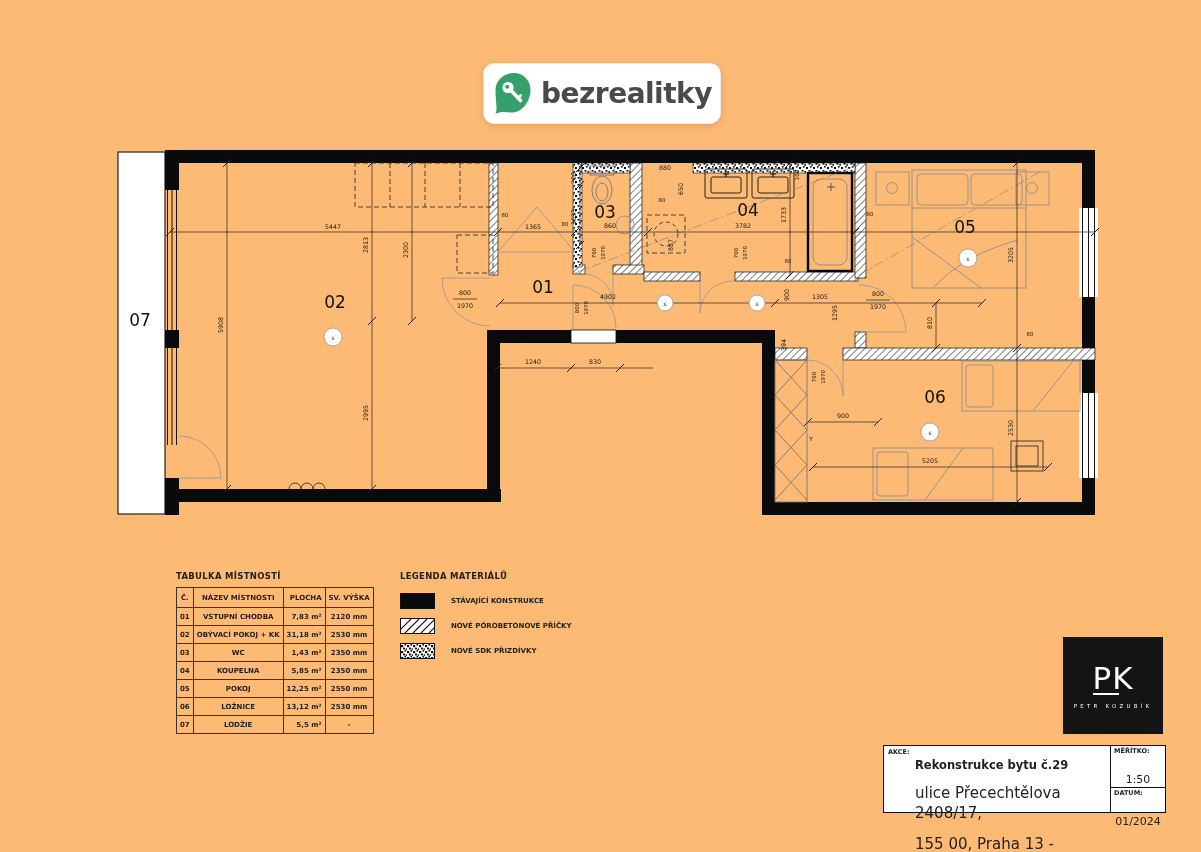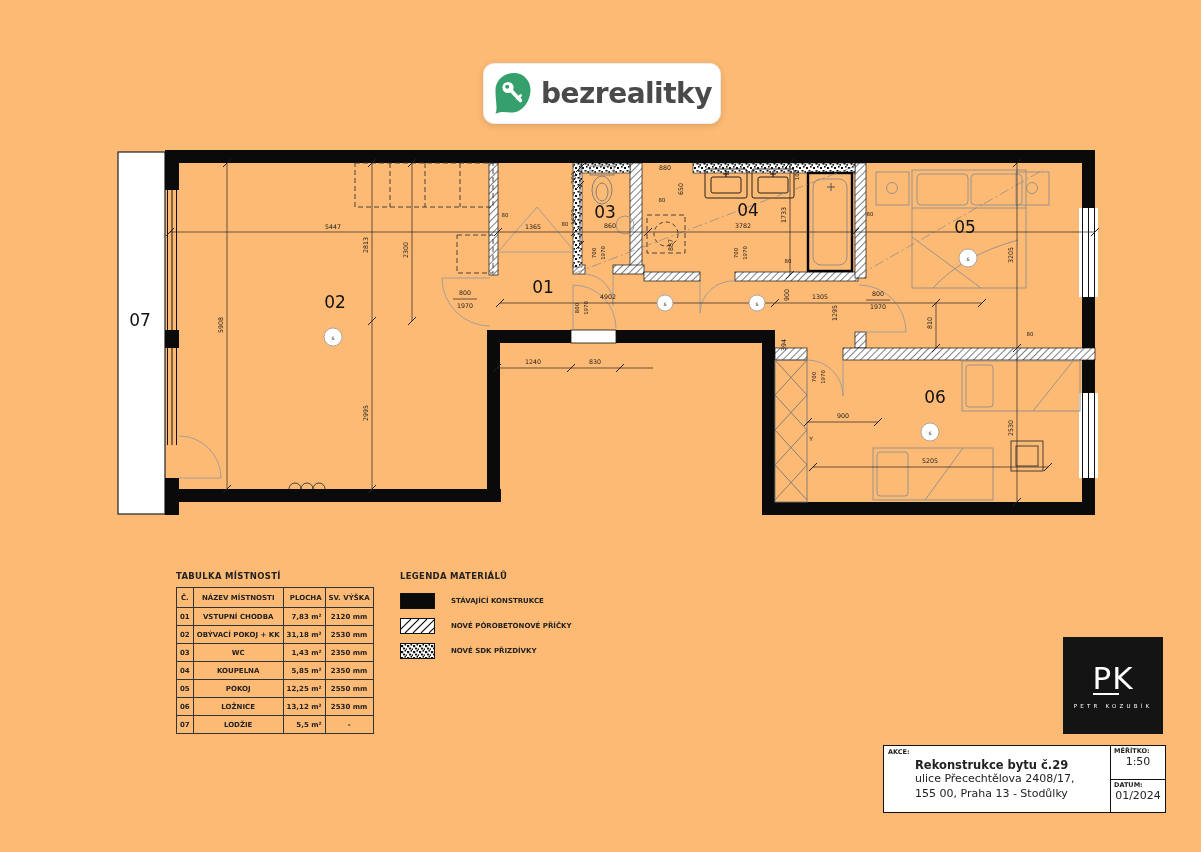--- a/index.html
+++ b/index.html
@@ -41,25 +41,25 @@
   .pk-underline{position:absolute;left:1px;bottom:-1px;width:26px;height:1.5px;background:#fff;}
   .pk-name{font-size:5.5px;letter-spacing:3.2px;margin-top:9px;font-weight:400;}
 
   
   .tb{position:absolute;left:883px;top:745px;width:281px;height:66px;border:1.6px solid #111;
       display:flex;background:#fff;}
   .tb-left{width:227px;border-right:1.4px solid #111;position:relative;padding:2px 4px 2px 4px;box-sizing:border-box;}
   .tb-small{font-size:6.5px;font-weight:700;}
   .tb-proj{margin-left:27px;margin-top:2px;}
   .tb-proj .t1{font-size:11.5px;font-weight:700;line-height:1.25;}
-  .tb-proj .t2{font-size:11px;line-height:1.3;}
+  .tb-proj .t2{font-size:15px;line-height:1.3;margin-top:12px;}
   .tb-right{flex:1;display:flex;flex-direction:column;}
   .tb-cell{flex:1;padding:1px 3px;box-sizing:border-box;}
   .tb-cell+.tb-cell{border-top:1.2px solid #111;}
-  .tb-val{font-size:11px;text-align:center;margin-top:0;}
+  .tb-val{font-size:11px;text-align:center;margin-top:18px;}
 
   
   text{font-family:"DejaVu Sans",sans-serif;fill:#1a1a1a;}
   .dim{font-size:6.3px;}
   .dim-s{font-size:5.4px;}
   .room-no{font-size:17px;fill:#111;}
   .sym{font-size:6px;}
 </style>
 </head>
 <body>

